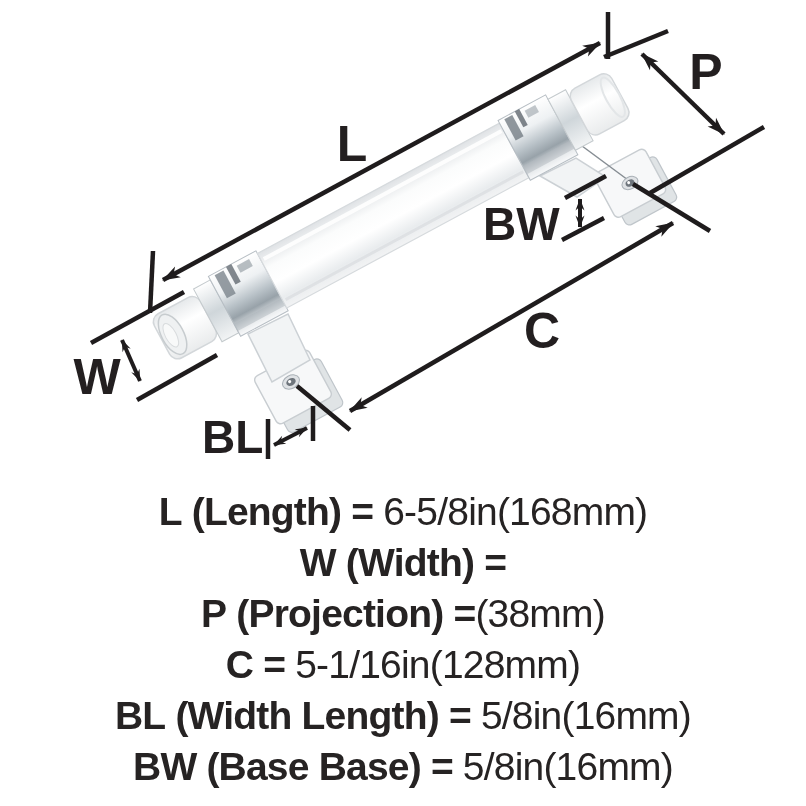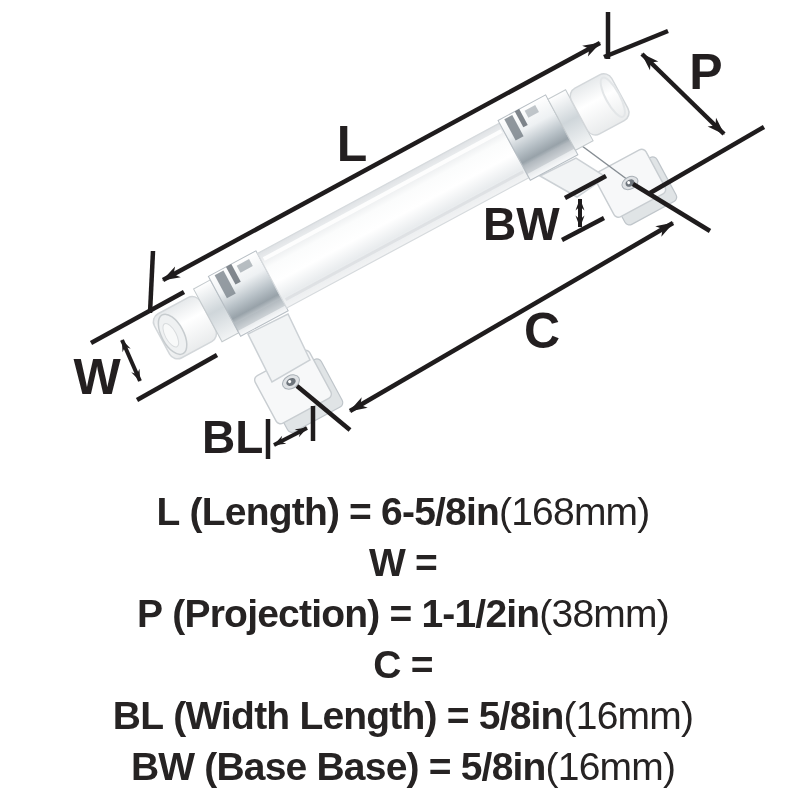--- a/index.html
+++ b/index.html
@@ -12,21 +12,21 @@
     position:absolute; top:486px; left:0; width:806px;
     color:#262323;
   }
   .spec-line {
     display:flex; justify-content:center; align-items:baseline;
     font-size:39px; line-height:51px; letter-spacing:-0.8px; white-space:pre;
   }
   .spec-line .code   { font-weight:bold; }
   .spec-line .name   { font-weight:bold; margin-left:10px; }
   .spec-line .eq     { font-weight:bold; margin-left:10px; }
-  .spec-line .val    { font-weight:bold; margin-left:10px; }
+  .spec-line .val    { font-weight:normal; margin-left:10px; }
   .spec-line .metric { font-weight:normal; }
   .dim-label { font-family:"Liberation Sans", sans-serif; font-weight:bold; fill:#231f20; }
 </style>
 </head>
 <body>
 
 <div class="stage">
 
   <svg class="diagram-svg" width="806" height="480" viewBox="0 0 806 480" aria-hidden="false">
     <defs>
@@ -179,32 +179,34 @@
   <div class="specs">
     <div class="spec-line">
       <span class="code">L</span>
       <span class="name">(Length)</span>
       <span class="eq">=</span>
       <span class="val">6-5/8in</span>
       <span class="metric">(168mm)</span>
     </div>
     <div class="spec-line">
       <span class="code">W</span>
+      <span class="name">(Width)</span>
       <span class="eq">=</span>
     </div>
     <div class="spec-line">
       <span class="code">P</span>
       <span class="name">(Projection)</span>
       <span class="eq">=</span>
-      <span class="val">1-1/2in</span>
       <span class="metric">(38mm)</span>
     </div>
     <div class="spec-line">
       <span class="code">C</span>
       <span class="eq">=</span>
+      <span class="val">5-1/16in</span>
+      <span class="metric">(128mm)</span>
     </div>
     <div class="spec-line">
       <span class="code">BL</span>
       <span class="name">(Width Length)</span>
       <span class="eq">=</span>
       <span class="val">5/8in</span>
       <span class="metric">(16mm)</span>
     </div>
     <div class="spec-line">
       <span class="code">BW</span>

